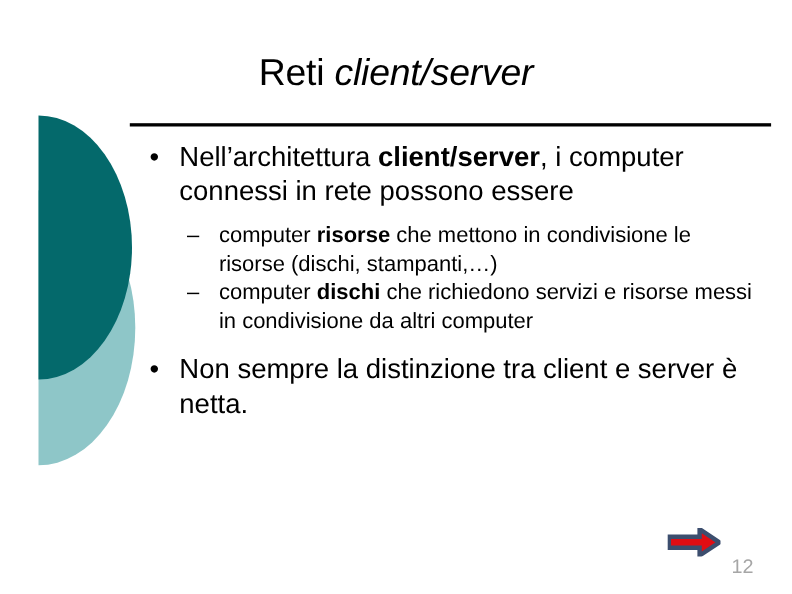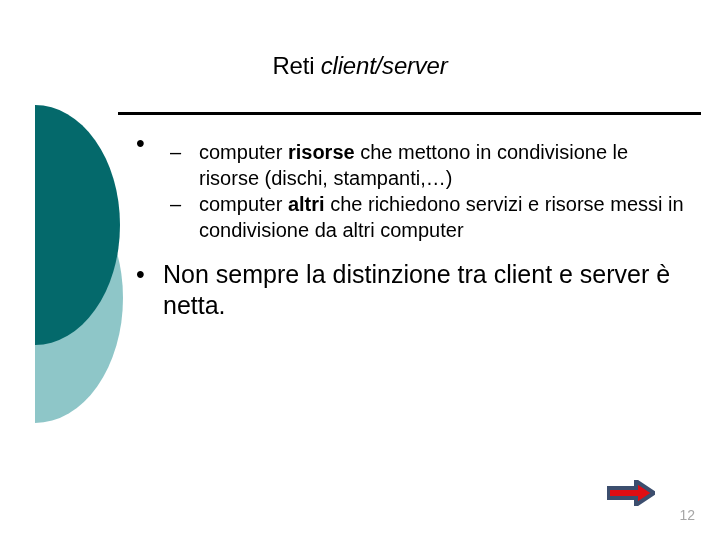--- a/index.html
+++ b/index.html
@@ -28,21 +28,21 @@
     pointer-events: none;
   }
 
   
   #title {
     position: absolute;
     left: 0;
     top: 46px;
     width: 720px;
     text-align: center;
-    font-size: 24px;
+    font-size: 34px;
     line-height: 40px;
     color: #000000;
     letter-spacing: -0.2px;
     white-space: nowrap;
   }
   #title .t-italic {
     font-style: italic;
   }
 
   
@@ -114,24 +114,24 @@
     width: 48px;
     height: 26px;
   }
 
   
   #page-number {
     position: absolute;
     left: 655px;
     top: 507px;
     width: 40px;
-    font-size: 14px;
+    font-size: 18px;
     line-height: 16px;
     color: #a6a6a6;
-    text-align: right;
+    text-align: center;
   }
 </style>
 </head>
 <body>
 
 <div id="slide" style="background: rgb(255, 255, 255);">
 
   <svg class="deco-layer" viewBox="0 0 720 540" xmlns="http://www.w3.org/2000/svg">
     <path d="M 35 173 A 88 125 0 0 1 35 423 Z" fill="#8EC6C8"></path>
     <path d="M 35 105 A 85 120 0 0 1 35 345 Z" fill="#04696B"></path>
@@ -141,30 +141,31 @@
   <div id="title">
     <span>Reti </span><span class="t-italic">client/server</span>
   </div>
 
   <div id="title-rule" style="background: rgb(0, 0, 0);"></div>
 
   <div id="body">
 
     <div class="lvl1">
       <span class="marker">•</span>
+      <span class="runs"><span>Nell’architettura </span><span class="bold">client/server</span><span>, i computer connessi in rete possono essere</span></span>
     </div>
 
     <div class="sub-group">
       <div class="lvl2">
         <span class="marker">–</span>
         <span class="runs"><span>computer </span><span class="bold">risorse</span><span> che mettono in condivisione le risorse (dischi, stampanti,…)</span></span>
       </div>
       <div class="lvl2">
         <span class="marker">–</span>
-        <span class="runs"><span>computer </span><span class="bold">altri</span><span> che richiedono servizi e risorse messi in condivisione da altri computer</span></span>
+        <span class="runs"><span>computer </span><span class="bold">dischi</span><span> che richiedono servizi e risorse messi in condivisione da altri computer</span></span>
       </div>
     </div>
 
     <div class="spacer-after-subs"></div>
 
     <div class="lvl1">
       <span class="marker">•</span>
       <span class="runs"><span>Non sempre la distinzione tra client e server è netta.</span></span>
     </div>
 

